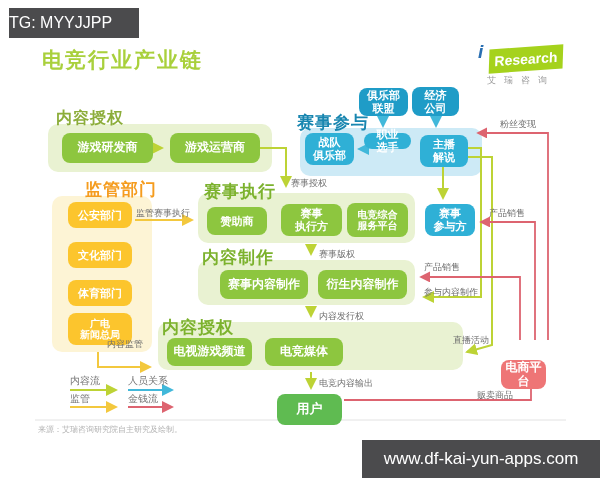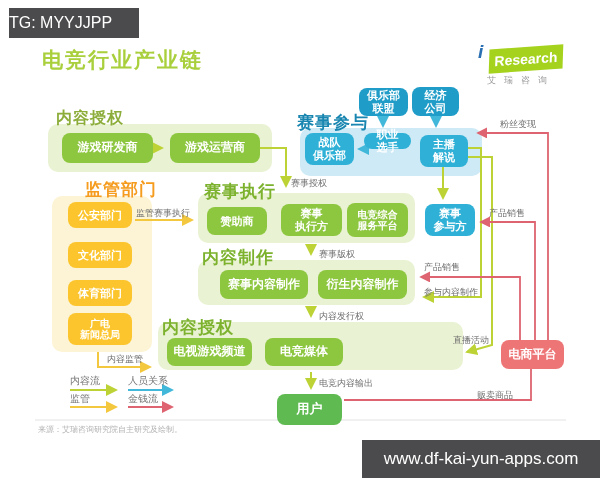--- a/index.html
+++ b/index.html
@@ -144,27 +144,27 @@
   <div class="abs box cyan f11" style="left:425px;top:204px;width:50px;height:32px;">赛事
 参与方</div>
 
   <div class="abs box green" style="left:220px;top:270px;width:88px;height:29px;">赛事内容制作</div>
   <div class="abs box green" style="left:318px;top:270px;width:89px;height:29px;">衍生内容制作</div>
 
   <div class="abs box green" style="left:167px;top:338px;width:85px;height:28px;">电视游戏频道</div>
   <div class="abs box green" style="left:265px;top:338px;width:78px;height:28px;">电竞媒体</div>
 
   <div class="abs box emerald f13" style="left:277px;top:394px;width:65px;height:31px;">用户</div>
-  <div class="abs box pink" style="left:501px;top:340px;width:63px;height:29px;">电商平台</div>
+  <div class="abs box pink" style="left:501px;top:360px;width:45px;height:29px;">电商平台</div>
 
   <div class="abs flabel" style="left:291px;top:177px;">赛事授权</div>
   <div class="abs flabel" style="left:136px;top:207px;">监管赛事执行</div>
   <div class="abs flabel" style="left:319px;top:248px;">赛事版权</div>
   <div class="abs flabel" style="left:319px;top:310px;">内容发行权</div>
-  <div class="abs flabel" style="left:107px;top:353px;">内容监管</div>
+  <div class="abs flabel" style="left:107px;top:338px;">内容监管</div>
   <div class="abs flabel" style="left:319px;top:377px;">电竞内容输出</div>
   <div class="abs flabel" style="left:500px;top:118px;">粉丝变现</div>
   <div class="abs flabel" style="left:489px;top:207px;">产品销售</div>
   <div class="abs flabel" style="left:424px;top:261px;">产品销售</div>
   <div class="abs flabel" style="left:424px;top:286px;">参与内容制作</div>
   <div class="abs flabel" style="left:453px;top:334px;">直播活动</div>
   <div class="abs flabel" style="left:477px;top:389px;">贩卖商品</div>
 
   <div class="abs legend-label" style="left:70px;top:374px;">内容流</div>
   <div class="abs legend-label" style="left:128px;top:374px;">人员关系</div>

